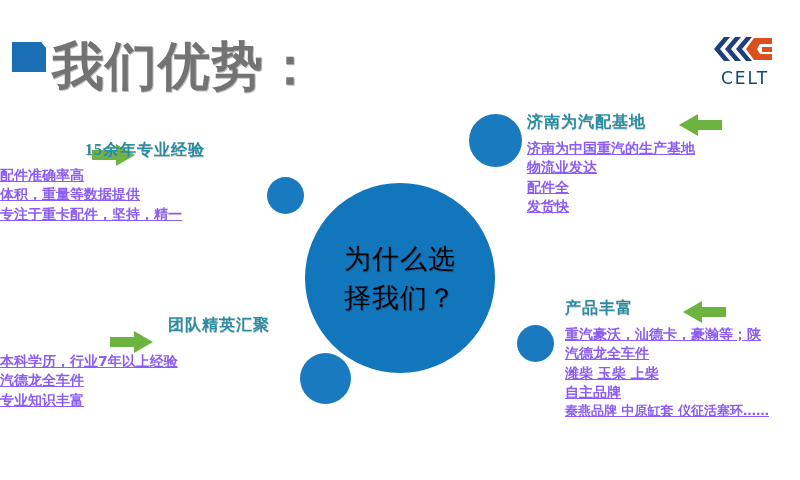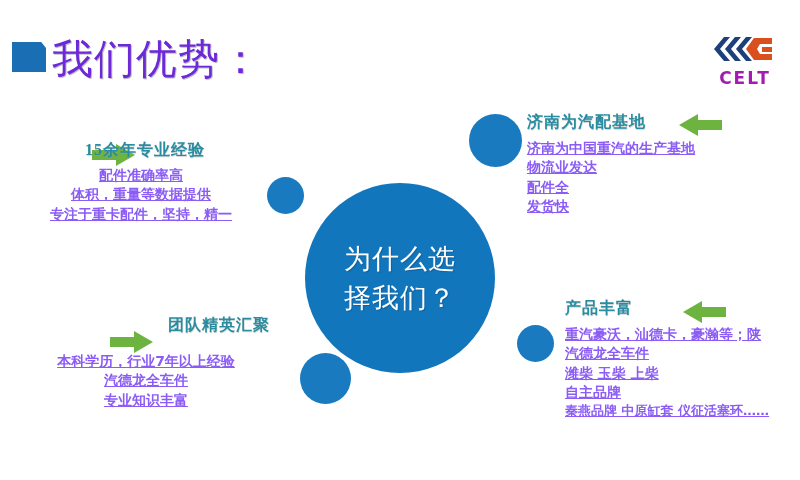--- a/index.html
+++ b/index.html
@@ -19,58 +19,58 @@
   #title-marker {
     position: absolute;
     left: 12px; top: 42px;
     width: 34px; height: 30px;
     background: #1a6fb4;
     clip-path: polygon(0 0, 86% 0, 100% 20%, 100% 100%, 0 100%);
   }
   #page-title {
     position: absolute;
     left: 52px; top: 32px;
-    font-size: 41px;
-    font-weight: 400;
-    color: #6d28d9;
+    font-size: 52px;
+    font-weight: 700;
+    color: #737373;
     letter-spacing: 1px;
     white-space: nowrap;
     text-shadow: 1px 1px 0 rgba(140,140,140,0.55);
   }
 
   
   #logo {
     position: absolute;
     right: 12px; top: 30px;
     width: 86px; height: 58px;
     display: flex;
     flex-direction: column;
     align-items: center;
     justify-content: center;
   }
   #logo-mark { width: 70px; height: 34px; display:block; }
   #logo-text {
     font-size: 17px;
-    font-weight: 700;
+    font-weight: 400;
     letter-spacing: 2px;
-    color: #a21caf;
+    color: #0c4a6e;
     line-height: 1;
     margin-top: 4px;
   }
 
   
   .circle { position: absolute; border-radius: 50%; background: #1a7ac0; }
   #center-circle {
     left: 305px; top: 183px;
     width: 190px; height: 190px;
     background: #1276bd;
     display: flex; align-items: center; justify-content: center;
   }
   #center-label {
-    color: #ffffff;
+    color: #000000;
     font-size: 27px;
     font-weight: 400;
     line-height: 1.45;
     text-align: center;
     width: 130px;
     letter-spacing: 1px;
     text-shadow: 1px 1px 1px rgba(0,0,0,0.18);
   }
   #node-circle-tl { left: 267px; top: 177px; width: 37px; height: 37px; }
   #node-circle-tr { left: 469px; top: 114px; width: 53px; height: 53px; }
@@ -96,21 +96,21 @@
     font-family: Liberation Serif, serif;
   }
   .blk-body {
     color: #8b5cf6;
     font-size: 14px;
     font-weight: 600;
     line-height: 1.38;
     white-space: nowrap;
     text-decoration: underline;
   }
-  .align-right { text-align: center; }
+  .align-right { text-align: left; }
   .align-left  { text-align: left; }
 
   #blk-experience { left: 0px; top: 140px; width: 300px; }
   #blk-experience .blk-head { margin-left: 85px; }
   #blk-experience .blk-body { margin-top: 5px; padding-right: 18px; }
 
   #blk-team { left: 0px; top: 315px; width: 310px; }
   #blk-team .blk-head { margin-left: 168px; }
   #blk-team .blk-body { margin-top: 16px; padding-right: 18px; }
 

